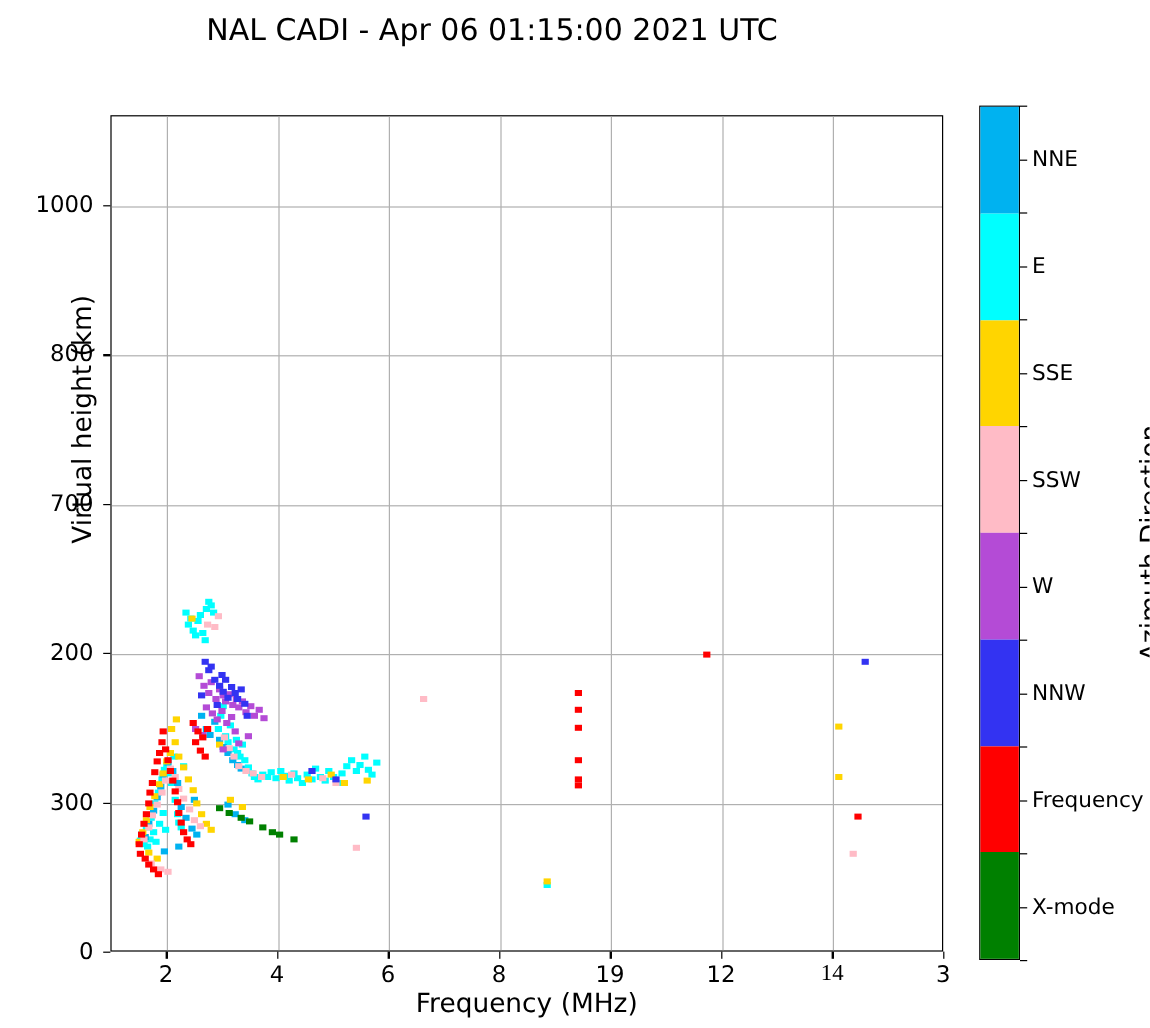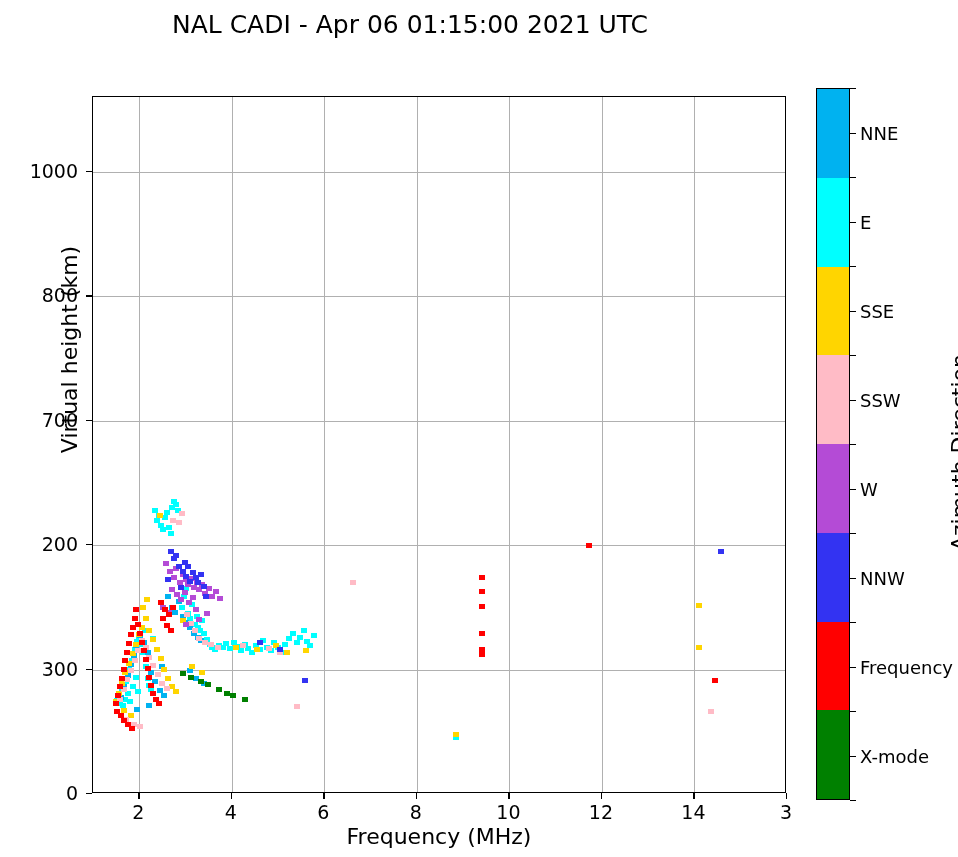--- a/index.html
+++ b/index.html
@@ -471,25 +471,25 @@
 <div id="tick-layer">
     <div class="xtick-mark" style="left: 138.267px;"></div>
     <div class="xtick-label" style="left: 138.267px;">2</div>
     <div class="xtick-mark" style="left: 230.8px;"></div>
     <div class="xtick-label" style="left: 230.8px;">4</div>
     <div class="xtick-mark" style="left: 323.333px;"></div>
     <div class="xtick-label" style="left: 323.333px;">6</div>
     <div class="xtick-mark" style="left: 415.867px;"></div>
     <div class="xtick-label" style="left: 415.867px;">8</div>
     <div class="xtick-mark" style="left: 508.4px;"></div>
-    <div class="xtick-label" style="left: 508.4px;">10</div>
+    <div class="xtick-label" style="left: 508.4px;">19</div>
     <div class="xtick-mark" style="left: 600.933px;"></div>
     <div class="xtick-label" style="left: 600.933px;">12</div>
     <div class="xtick-mark" style="left: 693.467px;"></div>
-    <div class="xtick-label" style="left: 693.467px;">14</div>
+    <div class="xtick-label" style="left: 693.467px; font-family: Liberation Serif, serif;">14</div>
     <div class="xtick-mark" style="left: 786px;"></div>
     <div class="xtick-label" style="left: 786px;">3</div>
     <div class="ytick-mark" style="top: 793px;"></div>
     <div class="ytick-label" style="top: 793px;">0</div>
     <div class="ytick-mark" style="top: 668.536px;"></div>
     <div class="ytick-label" style="top: 668.536px;">300</div>
     <div class="ytick-mark" style="top: 544.071px;"></div>
     <div class="ytick-label" style="top: 544.071px;">200</div>
     <div class="ytick-mark" style="top: 419.607px;"></div>
     <div class="ytick-label" style="top: 419.607px;">700</div>

